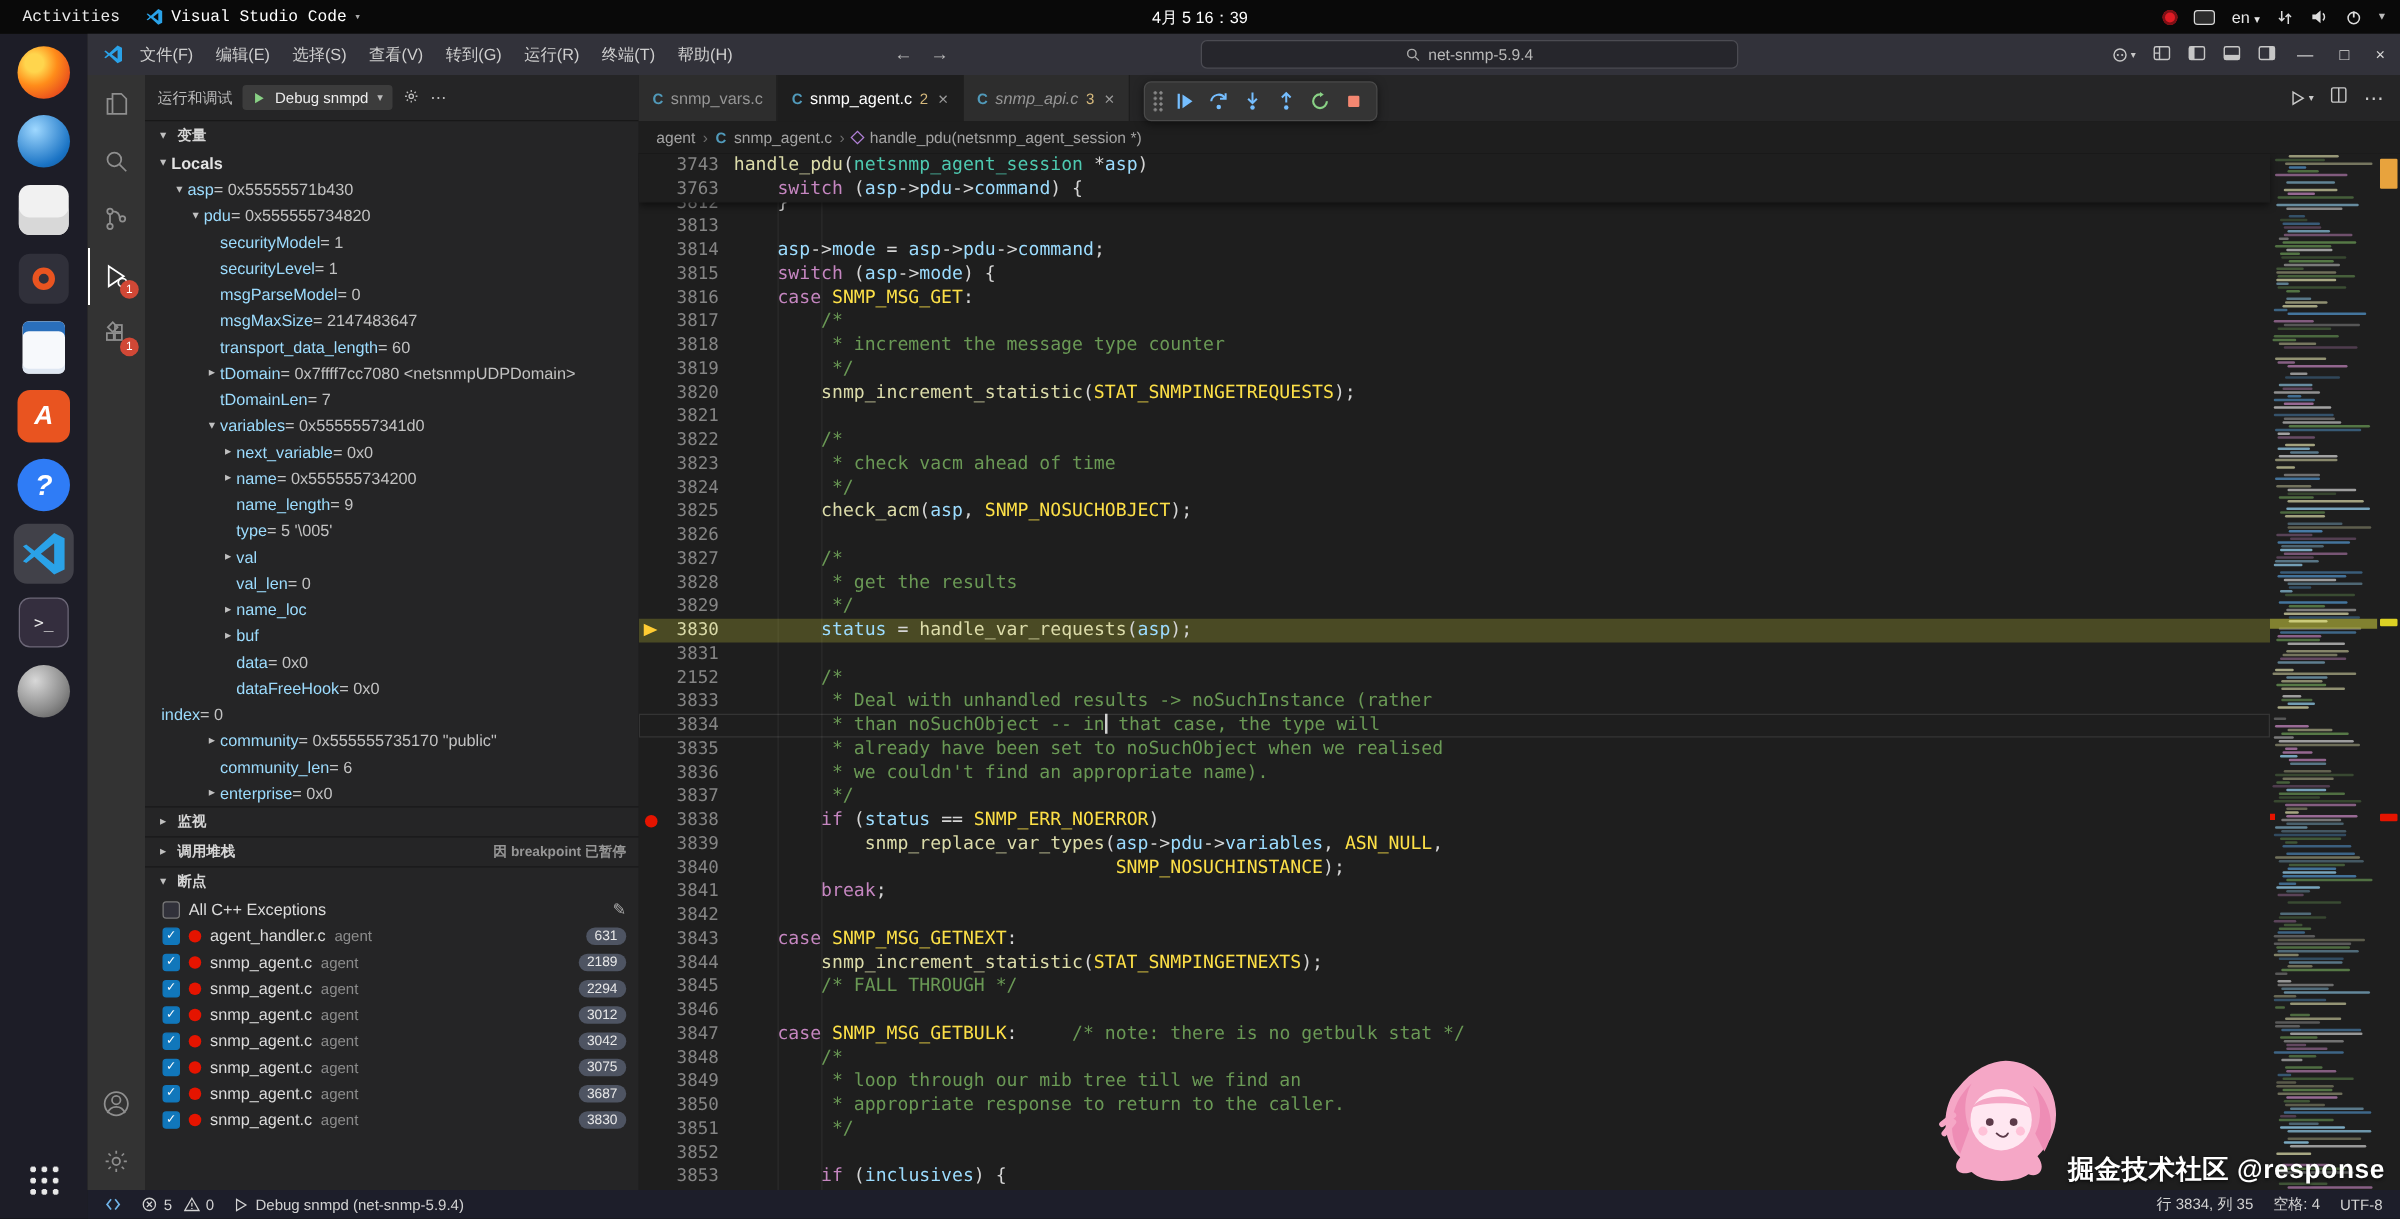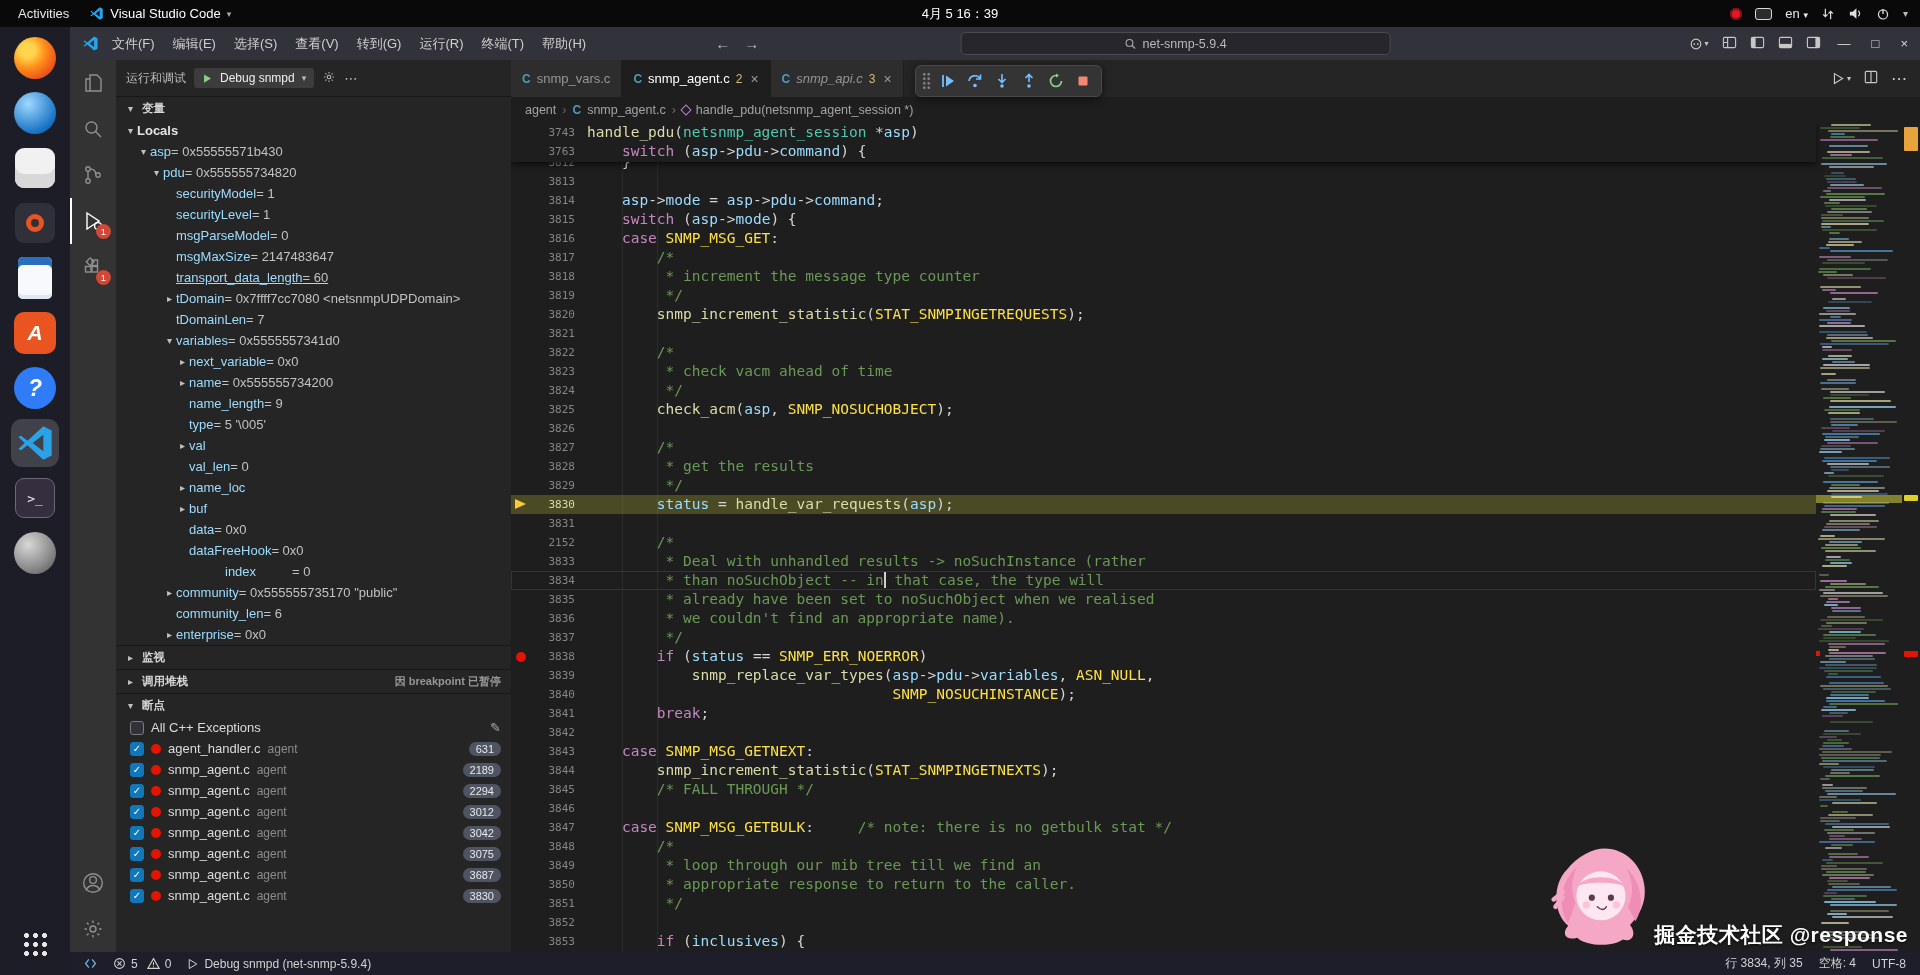--- a/index.html
+++ b/index.html
@@ -2,21 +2,21 @@
 <html><head>
 <meta charset="utf-8">
 <style>
 *{margin:0;padding:0;box-sizing:border-box;}
 html,body{width:1920px;height:975px;overflow:hidden;background:#000;}
 body{font-family:"Liberation Sans","DejaVu Sans",sans-serif;color:#ccc;}
 #screen{position:relative;width:1920px;height:975px;background:#1e1e1e;}
 
 
 .gnome-bar{height:27px;background:#090909;color:#e8e8e8;display:flex;align-items:center;font-size:13px;position:relative;}
-.gb-left{display:flex;align-items:center;gap:14px;padding-left:12px;}
+.gb-left{display:flex;align-items:center;gap:14px;padding-left:12px;font-family:Liberation Mono, monospace;}
 .gb-activities{padding:2px 6px;}
 .gb-app{display:flex;align-items:center;gap:6px;color:#fff;}
 .gb-clock{position:absolute;left:50%;transform:translateX(-50%);color:#fff;}
 .gb-right{margin-left:auto;display:flex;align-items:center;gap:13px;padding-right:12px;}
 .rec-dot{width:12px;height:12px;border-radius:50%;background:#e01b24;box-shadow:inset 0 0 0 2px #7e1016;}
 .cast-rect{width:17px;height:12px;border:1.5px solid #d8d8d8;border-radius:3px;background:#2c2c2c;}
 .gb-icon{display:flex;align-items:center;}
 
 
 .desktop{display:flex;height:948px;}
@@ -102,21 +102,21 @@
 
 .dbg-toolbar{position:absolute;top:5px;left:404px;z-index:40;display:flex;align-items:center;gap:3px;background:#343434;border:1px solid #4a4a4a;border-radius:6px;box-shadow:0 2px 8px rgba(0,0,0,0.55);padding:3px 6px;}
 .dbg-btn{width:24px;height:24px;display:flex;align-items:center;justify-content:center;border-radius:4px;}
 .grip{width:9px;height:18px;background:radial-gradient(circle,#8a8a8a 1.1px,transparent 1.4px);background-size:4.5px 4.5px;margin-right:2px;}
 
 
 .editor{position:relative;flex:1;overflow:hidden;background:#1e1e1e;font-family:"DejaVu Sans Mono",monospace;font-size:14.5px;}
 .guide{position:absolute;top:0;bottom:0;width:1px;background:rgba(255,255,255,0.06);z-index:1;}
 .codelines{position:absolute;left:0;top:30px;right:104px;z-index:2;}
 .line{display:flex;height:19px;line-height:19px;align-items:center;}
-.gl{flex:0 0 76px;position:relative;text-align:right;padding-right:12px;color:#858585;font-size:11px;}
+.gl{flex:0 0 76px;position:relative;text-align:right;padding-right:12px;color:#858585;font-size:14px;}
 .ltext{white-space:pre;flex:1;height:19px;}
 .tk-d{color:#d4d4d4}.tk-k{color:#c586c0}.tk-v{color:#9cdcfe}.tk-f{color:#dcdcaa}.tk-c{color:#6a9955}.tk-m{color:#fde047}.tk-t{color:#4ec9b0}
 .line.hl{background:rgba(252,252,60,0.20);}
 .line.hl .gl{color:#d9d9a8;}
 .line.cline{outline:1px solid rgba(255,255,255,0.10);outline-offset:-1px;}
 .bp-dot{position:absolute;left:5px;top:4.5px;width:10px;height:10px;border-radius:50%;background:#e51400;}
 .dbg-arrow{position:absolute;left:4px;top:4px;width:0;height:0;border-left:11px solid #ffcc33;border-top:5.5px solid transparent;border-bottom:5.5px solid transparent;}
 .cursor{display:inline-block;width:2px;height:16px;background:#d0d0d0;vertical-align:-3px;animation:blink 1s steps(1) infinite;}
 @keyframes blink{50%{opacity:0;}}
 .sticky{position:absolute;top:0;left:0;right:104px;z-index:5;background:#1e1e1e;box-shadow:0 3px 6px rgba(0,0,0,0.55);padding-bottom:1px;}
@@ -383,21 +383,21 @@
               <div class="tree-row" style="padding-left: 47px;">
                 <span class="tw"></span>
                 <span class="vname">msgParseModel</span>
                 <span class="vval"> = 0</span>
               </div>
               <div class="tree-row" style="padding-left: 47px;">
                 <span class="tw"></span>
                 <span class="vname">msgMaxSize</span>
                 <span class="vval"> = 2147483647</span>
               </div>
-              <div class="tree-row" style="padding-left: 47px; text-decoration: underline;">
+              <div class="tree-row" style="padding-left: 47px;">
                 <span class="tw"></span>
                 <span class="vname">transport_data_length</span>
                 <span class="vval"> = 60</span>
               </div>
               <div class="tree-row" style="padding-left: 47px;">
                 <span class="tw">▸</span>
                 <span class="vname">tDomain</span>
                 <span class="vval"> = 0x7ffff7cc7080 &lt;netsnmpUDPDomain&gt;</span>
               </div>
               <div class="tree-row" style="padding-left: 47px;">
@@ -450,21 +450,21 @@
               <div class="tree-row" style="padding-left: 60px;">
                 <span class="tw"></span>
                 <span class="vname">data</span>
                 <span class="vval"> = 0x0</span>
               </div>
               <div class="tree-row" style="padding-left: 60px;">
                 <span class="tw"></span>
                 <span class="vname">dataFreeHook</span>
                 <span class="vval"> = 0x0</span>
               </div>
-              <div class="tree-row" style="padding-left: 60px; gap: 36px;">
+              <div class="tree-row" style="">
                 <span class="tw"></span>
                 <span class="vname">index</span>
                 <span class="vval"> = 0</span>
               </div>
               <div class="tree-row" style="padding-left: 47px;">
                 <span class="tw">▸</span>
                 <span class="vname">community</span>
                 <span class="vval"> = 0x555555735170 "public"</span>
               </div>
               <div class="tree-row" style="padding-left: 47px;">

